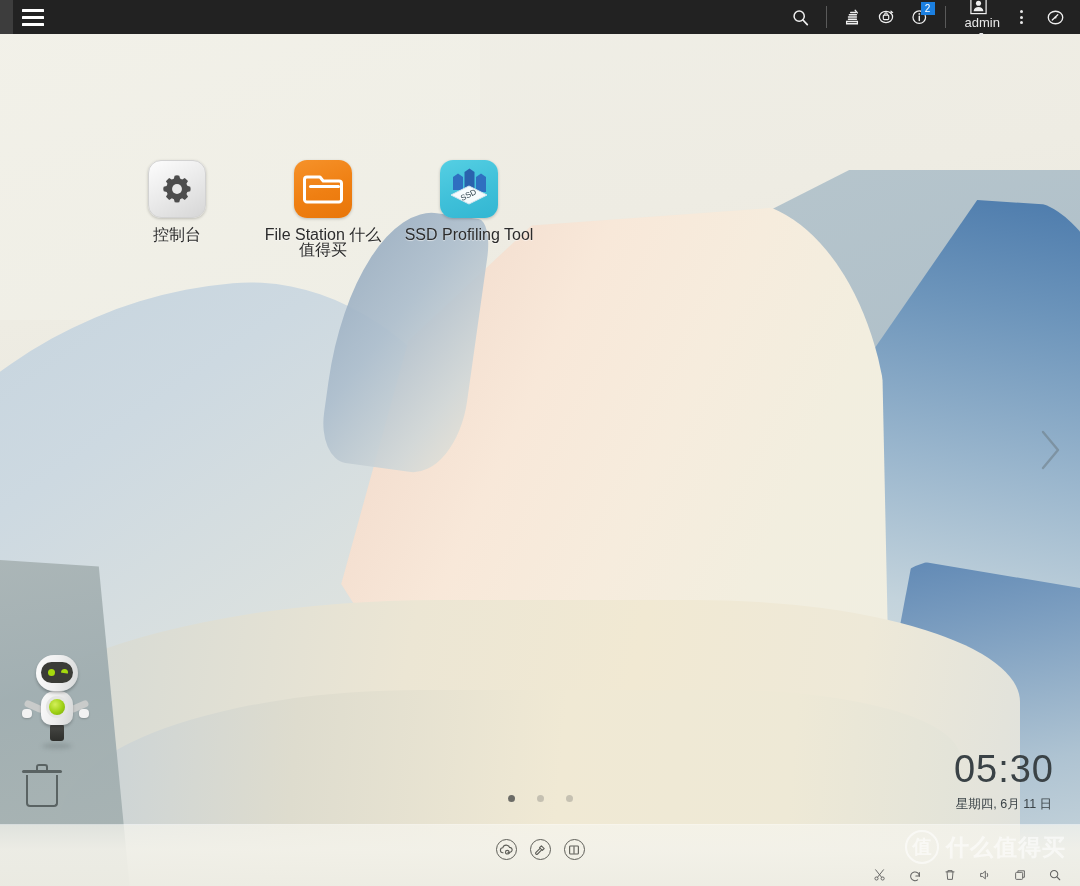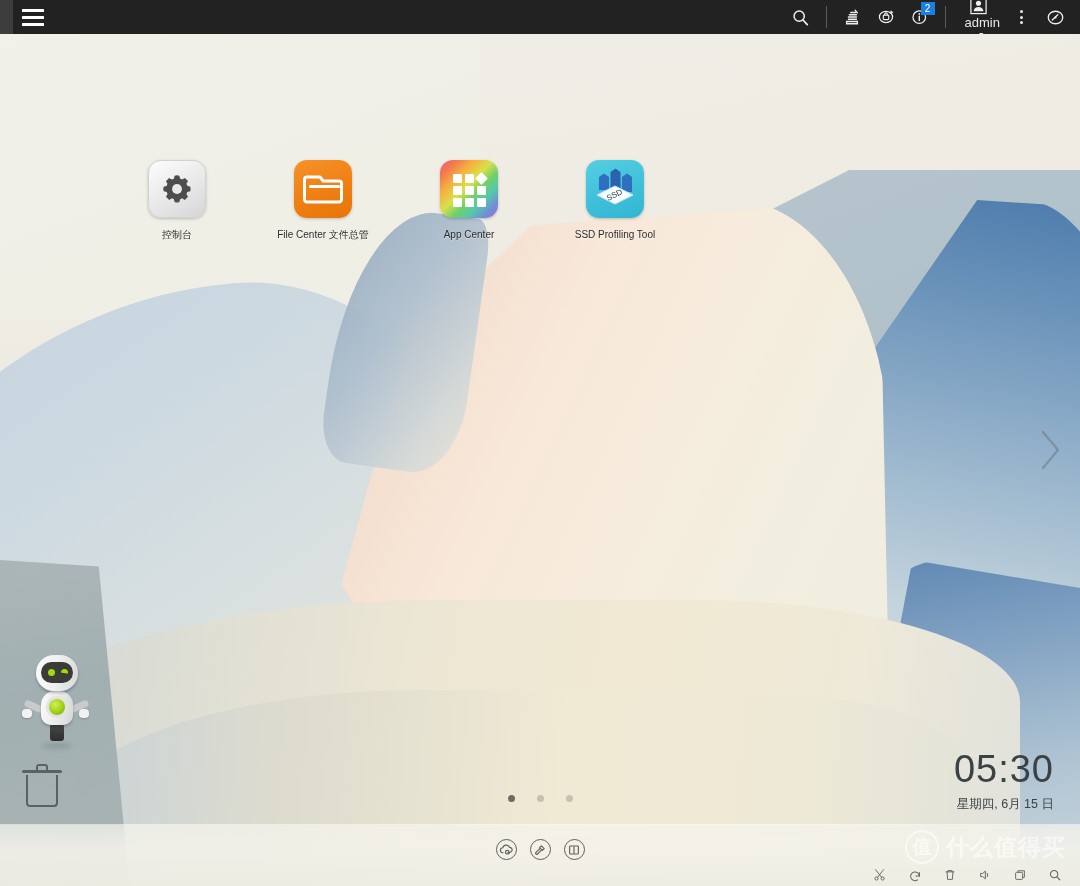--- a/index.html
+++ b/index.html
@@ -145,21 +145,21 @@
   }
   .app { width: 146px; text-align: center; cursor: pointer; }
   .app-icon {
     width: 58px; height: 58px; margin: 0 auto;
     border-radius: 13px;
     position: relative;
     box-shadow: 0 1px 3px rgba(0,0,0,.22);
     overflow: hidden;
   }
   .app-label {
-    margin-top: 9px; font-size: 10px; color: #2c2c2c;
+    margin-top: 9px; font-size: 16px; color: #2c2c2c;
     line-height: 15px; padding: 0 8px;
     text-shadow: 0 1px 1px rgba(255,255,255,.55);
     text-align: center;
   }
 
   
   .ic-control { background: linear-gradient(150deg,#fdfdfd 0%,#e8e8e8 55%,#d6d6d6 100%);
                 border: 1px solid #d2d2d2; }
   .ic-control .gear { position:absolute; inset:0; display:flex; align-items:center; justify-content:center;
                       color:#4d4d4d; font-size:36px; line-height:1; }
@@ -216,21 +216,21 @@
   #trash { position: absolute; left: 22px; top: 762px; width: 40px; height: 46px; z-index: 22; cursor: pointer; }
   .tr-lid { position: absolute; left: 0; top: 8px; width: 40px; height: 3px;
             background: #5a6363; border-radius: 2px; }
   .tr-handle { position: absolute; left: 14px; top: 2px; width: 12px; height: 7px;
                border: 2.5px solid #5a6363; border-bottom: none; border-radius: 3px 3px 0 0; }
   .tr-can { position: absolute; left: 4px; top: 13px; width: 32px; height: 32px;
             border: 2.5px solid #5a6363; border-top: none;
             border-radius: 0 0 4px 4px; }
 
   
-  #clock { position: absolute; right: 26px; top: 748px; text-align: right; z-index: 21; }
+  #clock { position: absolute; right: 26px; top: 748px; text-align: center; z-index: 21; }
   .clock-time { font-size: 38px; font-weight: 300; color: #3a4246; line-height: 42px;
                 letter-spacing: 1px; font-family: "Liberation Sans", sans-serif; }
   .clock-date { font-size: 12.5px; color: #3c4448; margin-top: 6px; }
 
   
   #page-dots { position: absolute; left: 0; top: 795px; width: 1080px;
                display: flex; justify-content: center; gap: 22px; z-index: 21; }
   .dot { width: 7px; height: 7px; border-radius: 50%; background: rgba(110,110,105,.32); cursor: pointer; }
   .dot.active { background: #6b6b66; }
 
@@ -375,38 +375,24 @@
       <div class="app-label">控制台</div>
     </div>
 
     <div class="app">
       <div class="app-icon ic-file">
         <svg width="58" height="58" viewBox="0 0 58 58" style="position:absolute;left:0;top:0;">
           <path d="M13 17h13l3.2 4H45a2.5 2.5 0 0 1 2.5 2.5v16A2.5 2.5 0 0 1 45 42H13a2.5 2.5 0 0 1-2.5-2.5v-20A2.5 2.5 0 0 1 13 17z" fill="none" stroke="#ffffff" stroke-width="3" stroke-linejoin="round"></path>
           <path d="M16.5 26.5h28" stroke="#ffffff" stroke-width="3" stroke-linecap="round"></path>
         </svg>
       </div>
-      <div class="app-label">File Center 文件总管</div>
-    </div>
-
-
-    <div class="app">
-      <div class="app-icon ic-appcenter">
-        <span class="grid-cell" style="left:13px;top:14px;width:9px;height:9px;"></span>
-        <span class="grid-cell" style="left:25px;top:14px;width:9px;height:9px;"></span>
-        <span class="grid-cell" style="left:37px;top:14px;width:9px;height:9px;transform:rotate(45deg);"></span>
-        <span class="grid-cell" style="left:13px;top:26px;width:9px;height:9px;"></span>
-        <span class="grid-cell" style="left:25px;top:26px;width:9px;height:9px;"></span>
-        <span class="grid-cell" style="left:37px;top:26px;width:9px;height:9px;"></span>
-        <span class="grid-cell" style="left:13px;top:38px;width:9px;height:9px;"></span>
-        <span class="grid-cell" style="left:25px;top:38px;width:9px;height:9px;"></span>
-        <span class="grid-cell" style="left:37px;top:38px;width:9px;height:9px;"></span>
-      </div>
-      <div class="app-label">App Center</div>
-    </div>
+      <div class="app-label">File Station 什么值得买</div>
+    </div>
+
+
 
 
     <div class="app">
       <div class="app-icon ic-ssd">
         <svg width="58" height="58" viewBox="0 0 58 58" style="position:absolute;left:0;top:0;">
           <path d="M13 30V17l5-3.5 5 3.5v13z" fill="#2f6fc0"></path>
           <path d="M24.5 31V12l5-3.5 5 3.5v19z" fill="#2a62ad"></path>
           <path d="M36 32V17l5-3.5 5 3.5v15z" fill="#2f6fc0"></path>
           <path d="M29 26l18 9-18 9-18-9z" fill="#f6fbfd"></path>
           <path d="M29 26l18 9-18 9-18-9z" fill="none" stroke="#d4e5ee" stroke-width="1"></path>
@@ -439,21 +425,21 @@
   </div>
 
   <div id="trash">
     <div class="tr-handle"></div>
     <div class="tr-lid"></div>
     <div class="tr-can"></div>
   </div>
 
   <div id="clock">
     <div class="clock-time">05:30</div>
-    <div class="clock-date">星期四, 6月 15 日</div>
+    <div class="clock-date">星期四, 6月 11 日</div>
   </div>
 
   <div id="page-dots">
     <span class="dot active"></span>
     <span class="dot"></span>
     <span class="dot"></span>
   </div>
 
   <div id="next-arrow">
     <svg width="26" height="44" viewBox="0 0 26 44">

